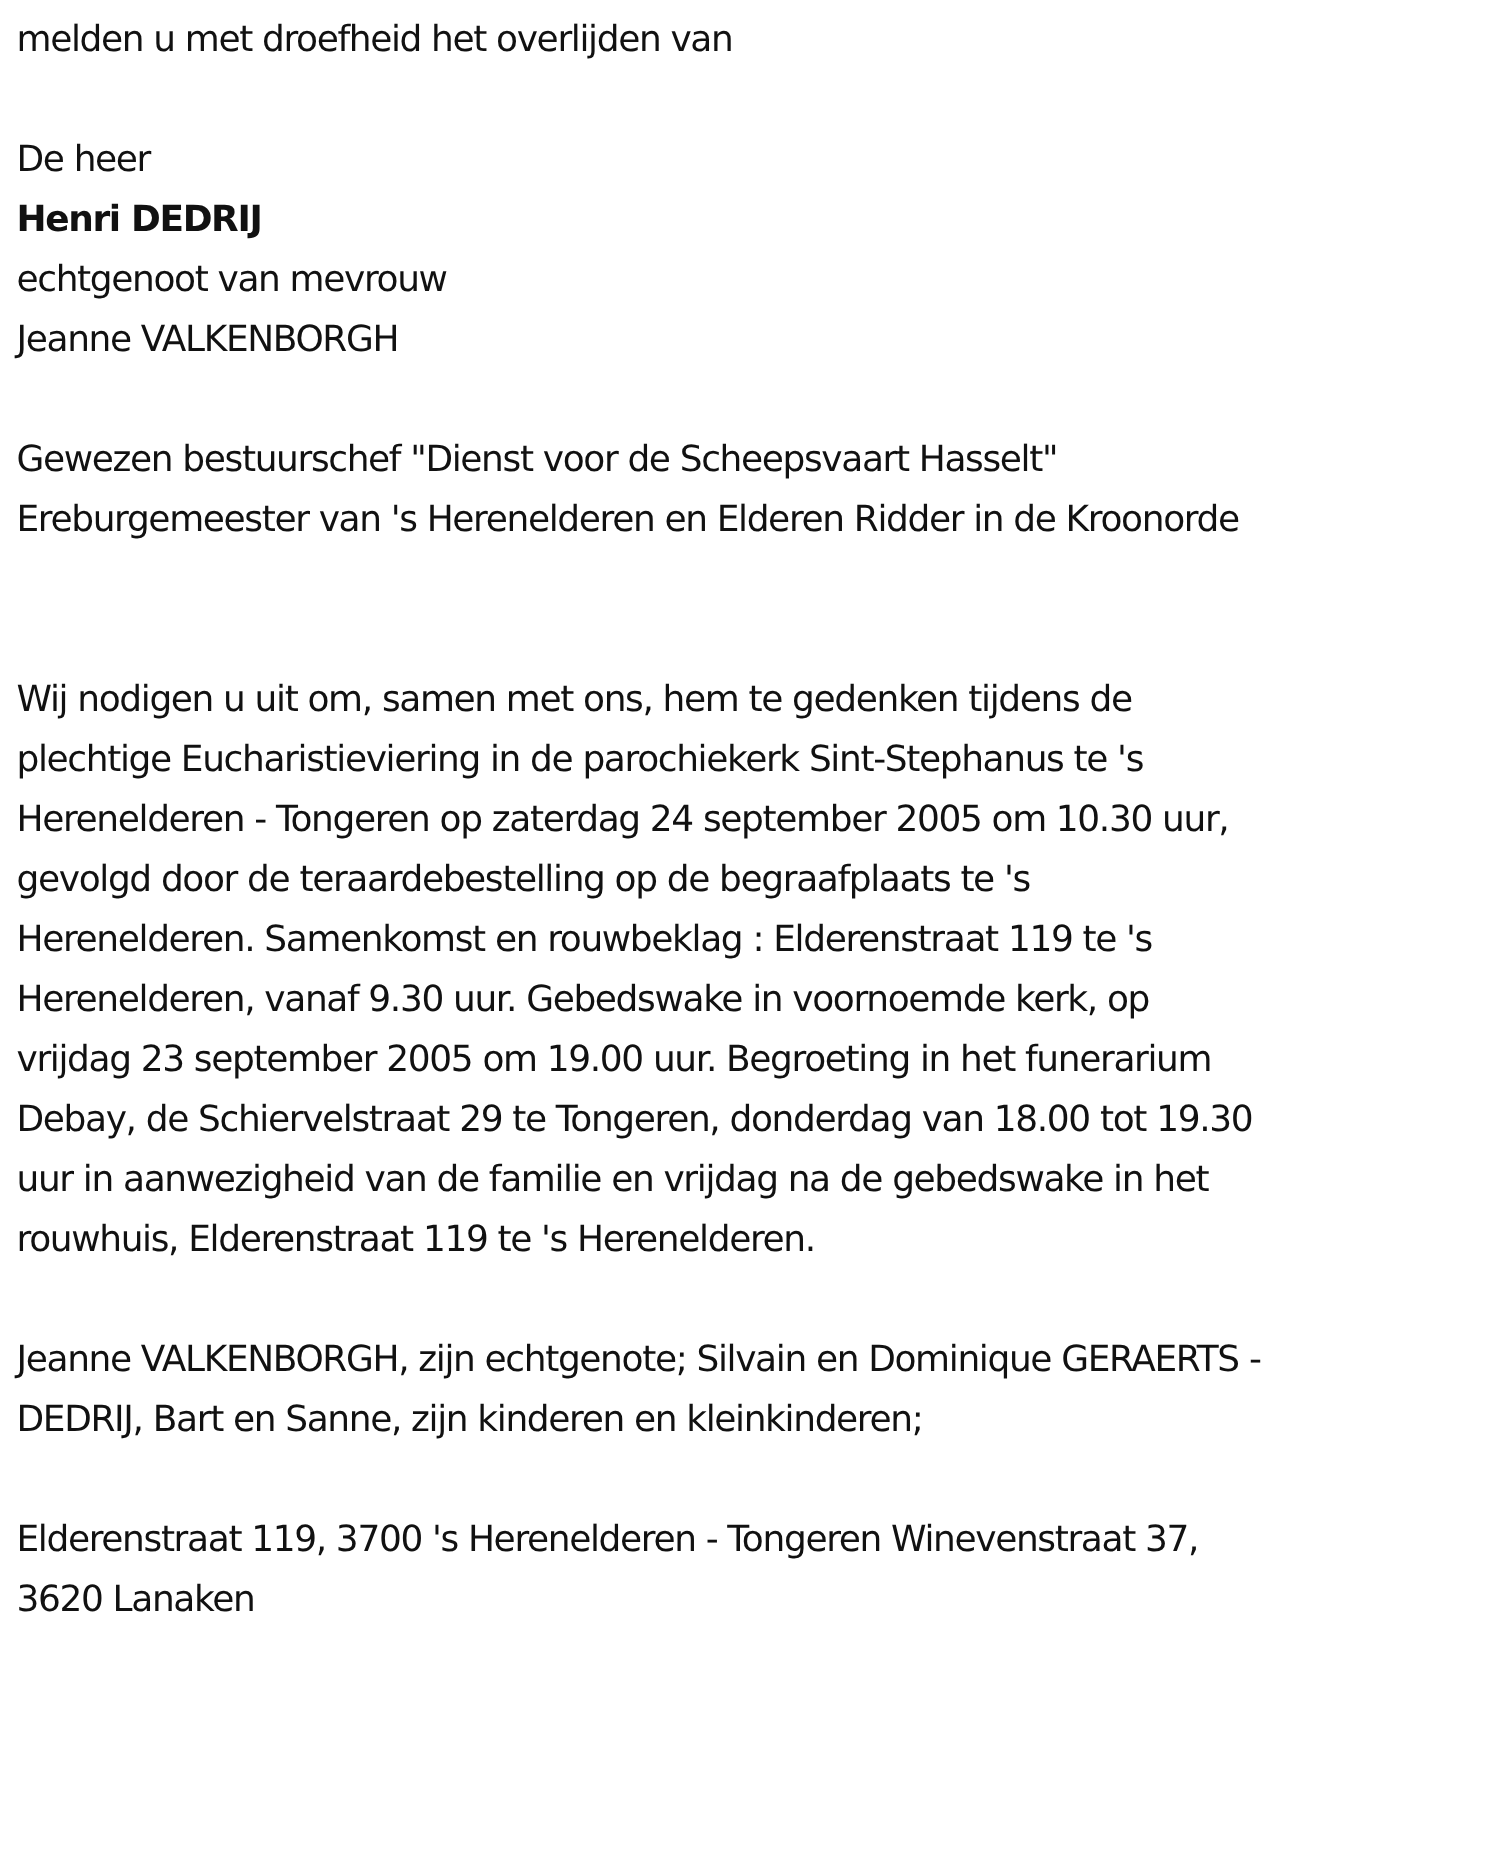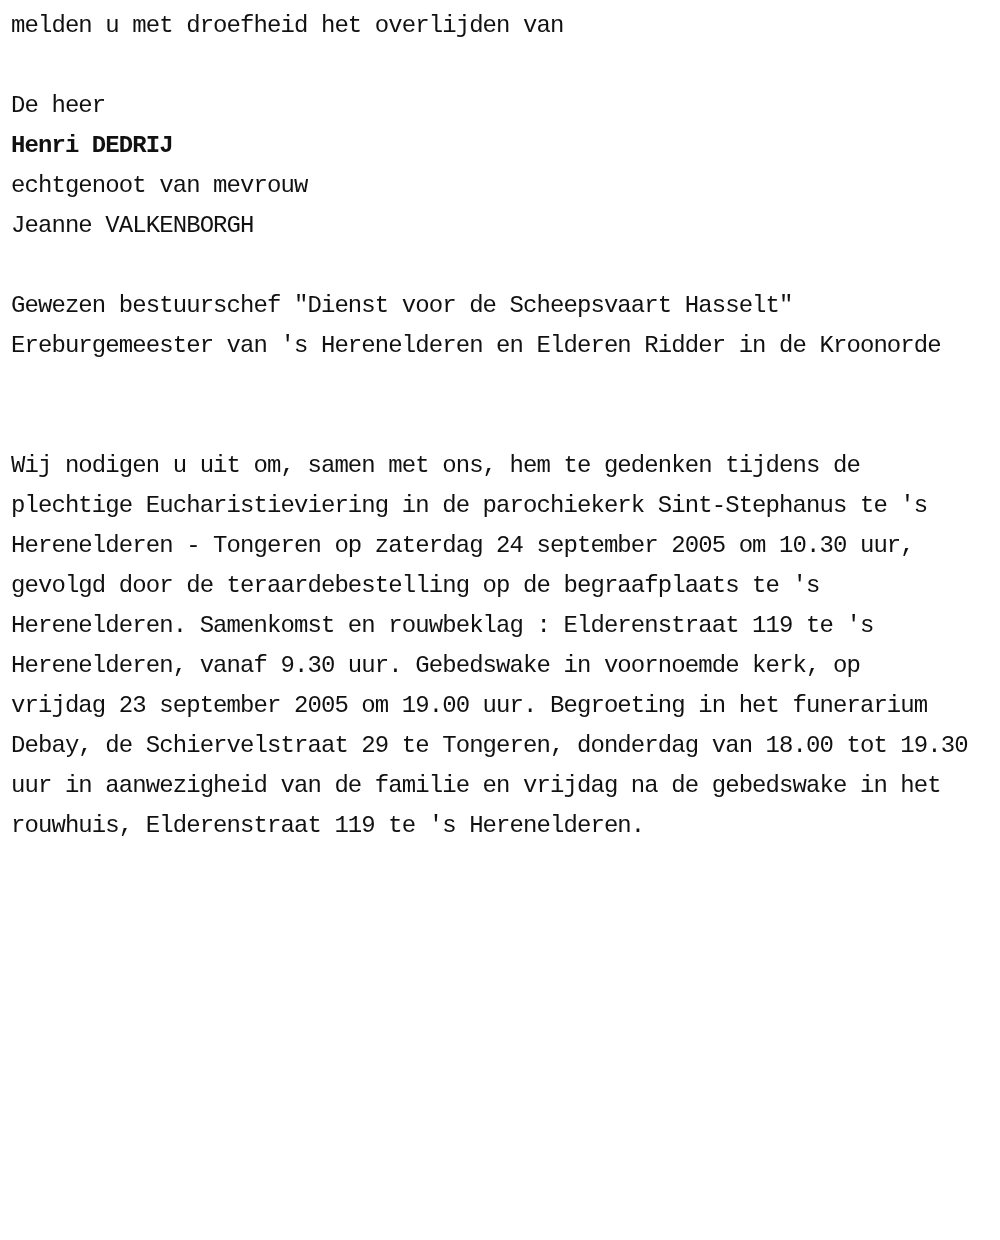--- a/index.html
+++ b/index.html
@@ -5,21 +5,20 @@
   html, body { margin: 0; padding: 0; background: #ffffff; }
   body {
     width: 1000px; height: 1240px; overflow: hidden;
     font-family: "DejaVu Sans", sans-serif;
     color: #111111;
   }
   .doc {
     position: relative;
     padding: 6px 0 0 11px;
     width: 980px;
-    font-family: Liberation Mono, monospace;
   }
   .line {
     font-size: 24px;
     line-height: 40px;
     height: 40px;
     white-space: nowrap;
     letter-spacing: -0.9px;
     transform-origin: left center;
   }
   .blank { height: 40px; }
@@ -52,15 +51,23 @@
     <div class="line" style="transform: scaleX(0.997959);">gevolgd door de teraardebestelling op de begraafplaats te 's</div>
     <div class="line" style="transform: scaleX(0.997959);">Herenelderen. Samenkomst en rouwbeklag : Elderenstraat 119 te 's</div>
     <div class="line" style="transform: scaleX(0.997959);">Herenelderen, vanaf 9.30 uur. Gebedswake in voornoemde kerk, op</div>
     <div class="line" style="transform: scaleX(0.997959);">vrijdag 23 september 2005 om 19.00 uur. Begroeting in het funerarium</div>
     <div class="line" style="transform: scaleX(0.997959);">Debay, de Schiervelstraat 29 te Tongeren, donderdag van 18.00 tot 19.30</div>
     <div class="line" style="transform: scaleX(0.997959);">uur in aanwezigheid van de familie en vrijdag na de gebedswake in het</div>
     <div class="line" style="transform: scaleX(0.997959);">rouwhuis, Elderenstraat 119 te 's Herenelderen.</div>
   </div>
   <div class="blank"></div>
 
+  <div>
+    <div class="line" style="transform: scaleX(0.997959);">Jeanne VALKENBORGH, zijn echtgenote; Silvain en Dominique GERAERTS -</div>
+    <div class="line" style="transform: scaleX(0.997959);">DEDRIJ, Bart en Sanne, zijn kinderen en kleinkinderen;</div>
+  </div>
   <div class="blank"></div>
 
+  <div>
+    <div class="line" style="transform: scaleX(0.997959);">Elderenstraat 119, 3700 's Herenelderen - Tongeren Winevenstraat 37,</div>
+    <div class="line" style="transform: scaleX(0.997959);">3620 Lanaken</div>
+  </div>
 </div>
 
 </body></html>

